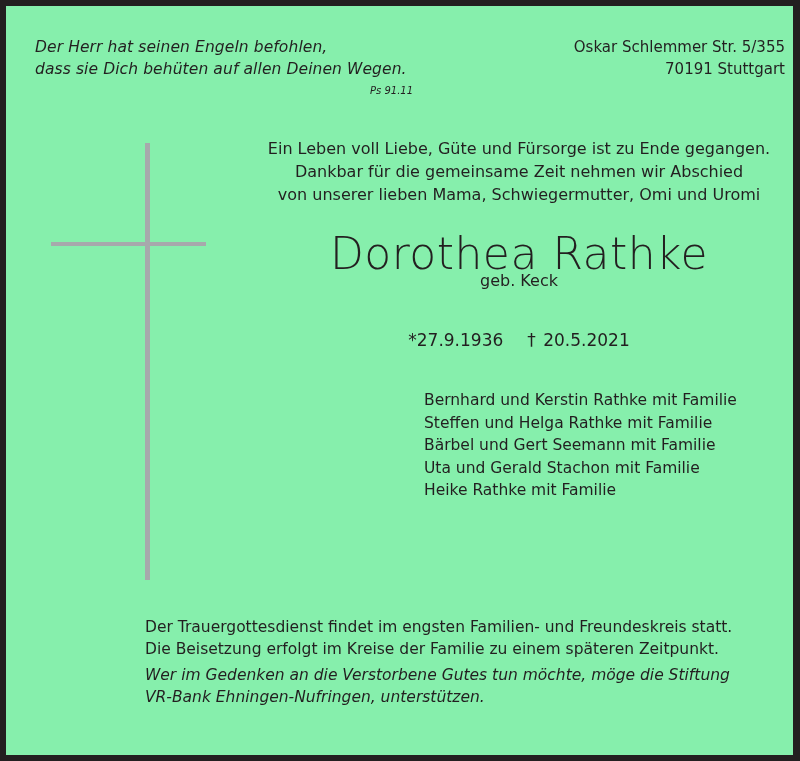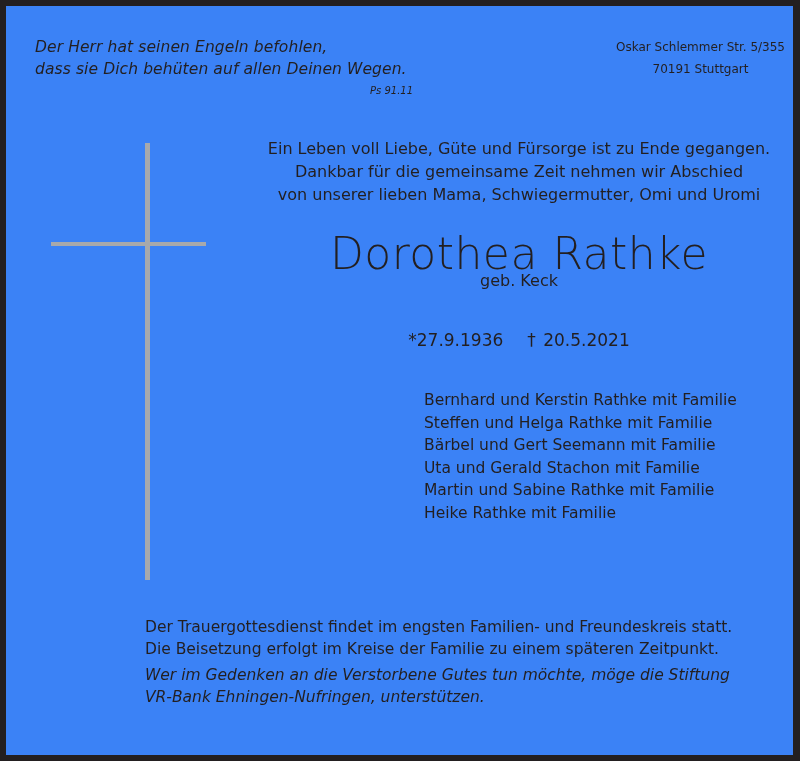--- a/index.html
+++ b/index.html
@@ -8,26 +8,26 @@
       background: #231f20;
       position: relative;
       overflow: hidden;
       font-family: "DejaVu Sans", "Liberation Sans", sans-serif;
       color: #231f20;
     }
     .page {
       position: absolute;
       left: 6px; top: 6px;
       width: 787px; height: 749px;
-      background: #3b82f6;
+      background: #86efac;
     }
     .abs { position: absolute; white-space: nowrap; }
     .motto { left: 29px; top: 30px; font-size: 15.5px; font-style: italic; line-height: 22px; letter-spacing: 0.1px; }
     .psalm { left: 364px; top: 79px; font-size: 10px; font-style: italic; }
-    .address { right: 8px; top: 30px; font-size: 12px; line-height: 22px; text-align: center; }
+    .address { right: 8px; top: 30px; font-size: 15px; line-height: 22px; text-align: right; }
     .intro { left: 248px; top: 131px; width: 530px; font-size: 16px; line-height: 23px; text-align: center; }
     .name { left: 248px; top: 221px; width: 530px; font-size: 44px; text-align: center; letter-spacing: 0.5px; line-height: 54px; font-weight: 300; }
     .maiden { left: 248px; top: 265px; width: 530px; font-size: 16px; text-align: center; }
     .dates { left: 248px; top: 300px; width: 530px; font-size: 17px; text-align: center; word-spacing: 2px; margin-top: 24px; }
     .dates .gap { display: inline-block; width: 24px; }
     .mourners { left: 418px; top: 383px; font-size: 15.5px; line-height: 22.5px; }
     .mourners .head { margin-bottom: 4px; }
     .footer { left: 139px; top: 610px; font-size: 15.5px; line-height: 22px; }
     .footer .para2 { margin-top: 4px; font-style: italic; }
     .cross-v { position: absolute; left: 139px; top: 137px; width: 5px; height: 437px; background: #a7a9ac; }
@@ -62,21 +62,20 @@
   <div class="abs maiden">geb. Keck</div>
   <div class="abs dates">
     <span>*27.9.1936</span><span class="gap"></span><span>† 20.5.2021</span>
   </div>
 
   <div class="abs mourners">
     <div>Bernhard und Kerstin Rathke mit Familie</div>
     <div>Steffen und Helga Rathke mit Familie</div>
     <div>Bärbel und Gert Seemann mit Familie</div>
     <div>Uta und Gerald Stachon mit Familie</div>
-    <div>Martin und Sabine Rathke mit Familie</div>
     <div>Heike Rathke mit Familie</div>
   </div>
 
   <div class="abs footer">
     <div>
       <div>Der Trauergottesdienst findet im engsten Familien- und Freundeskreis statt.</div>
       <div>Die Beisetzung erfolgt im Kreise der Familie zu einem späteren Zeitpunkt.</div>
     </div>
     <div class="para2">
       <div>Wer im Gedenken an die Verstorbene Gutes tun möchte, möge die Stiftung</div>

